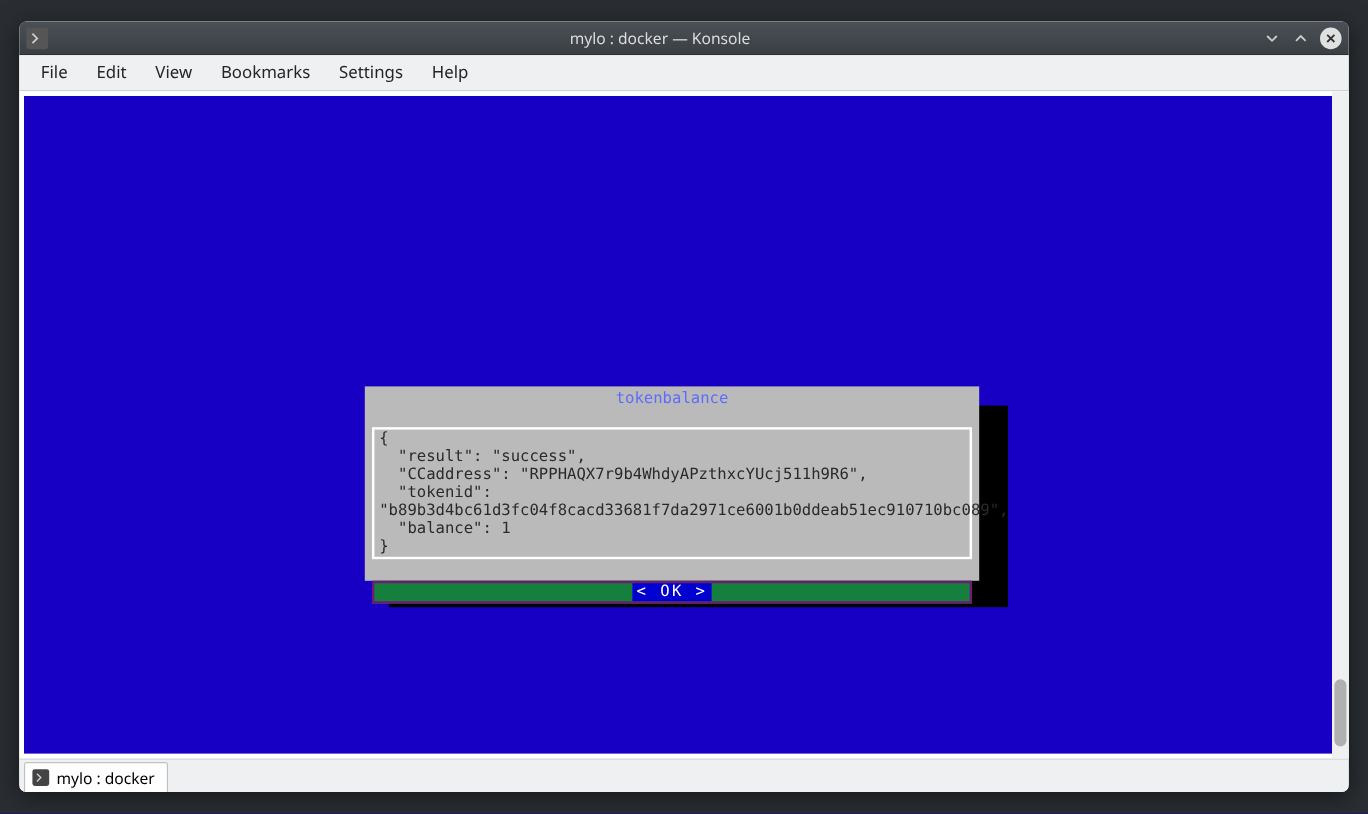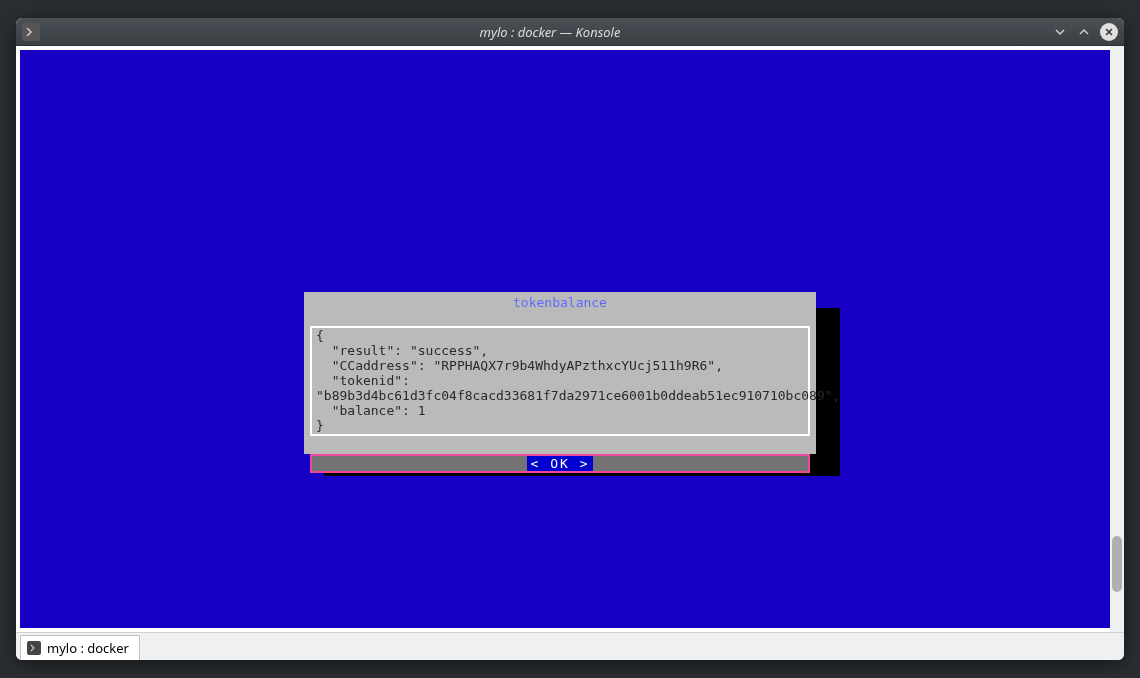--- a/index.html
+++ b/index.html
@@ -26,21 +26,20 @@
 }
 .titlebar {
   height: 28px;
   background: linear-gradient(to bottom, #4a5055, #3a3f44);
   display: flex;
   align-items: center;
   padding: 0 6px;
   color: #dcdcdc;
   font-size: 13px;
   border-bottom: 1px solid #2a2e32;
-  font-style: italic;
 }
 .titlebar-icon {
   width: 18px;
   height: 18px;
   background: #555;
   display: flex;
   align-items: center;
   justify-content: center;
   margin-right: 8px;
   border-radius: 2px;
@@ -155,22 +154,22 @@
   padding: 0 4px 2px 4px;
   color: #2a2a2a;
   white-space: pre;
   font-family: "DejaVu Sans Mono", "Courier New", monospace;
   font-size: 13px;
   line-height: 15px;
   height: 110px;
 }
 .dialog-button-row {
   margin: 2px 6px 4px 6px;
-  border: 2px solid #ec4899;
-  background: #737373;
+  border: 2px solid #701a75;
+  background: #15803d;
   height: 22px;
   display: flex;
   align-items: center;
   justify-content: center;
 }
 .ok-btn {
   background: #0000d0;
   color: #fff;
   font-family: "DejaVu Sans Mono", monospace;
   font-size: 13px;
@@ -232,20 +231,28 @@
           </svg>
       </div>
       <div class="titlebar-btn close">
         <svg width="10" height="10" viewBox="0 0 10 10">
             <path d="M2 2 L8 8 M8 2 L2 8" stroke="#333" stroke-width="1.5"></path>
           </svg>
       </div>
     </div>
   </div>
 
+  <div class="menubar">
+    <div class="menubar-item">File</div>
+    <div class="menubar-item">Edit</div>
+    <div class="menubar-item">View</div>
+    <div class="menubar-item">Bookmarks</div>
+    <div class="menubar-item">Settings</div>
+    <div class="menubar-item">Help</div>
+  </div>
 
   <div class="terminal-area">
     <div class="terminal-inner">
 
       <div class="dialog-shadow"></div>
 
       <div class="dialog">
         <div class="dialog-title-row">tokenbalance</div>
         <div class="dialog-body"><span>{</span>
 <span>  "result": "success",</span>

